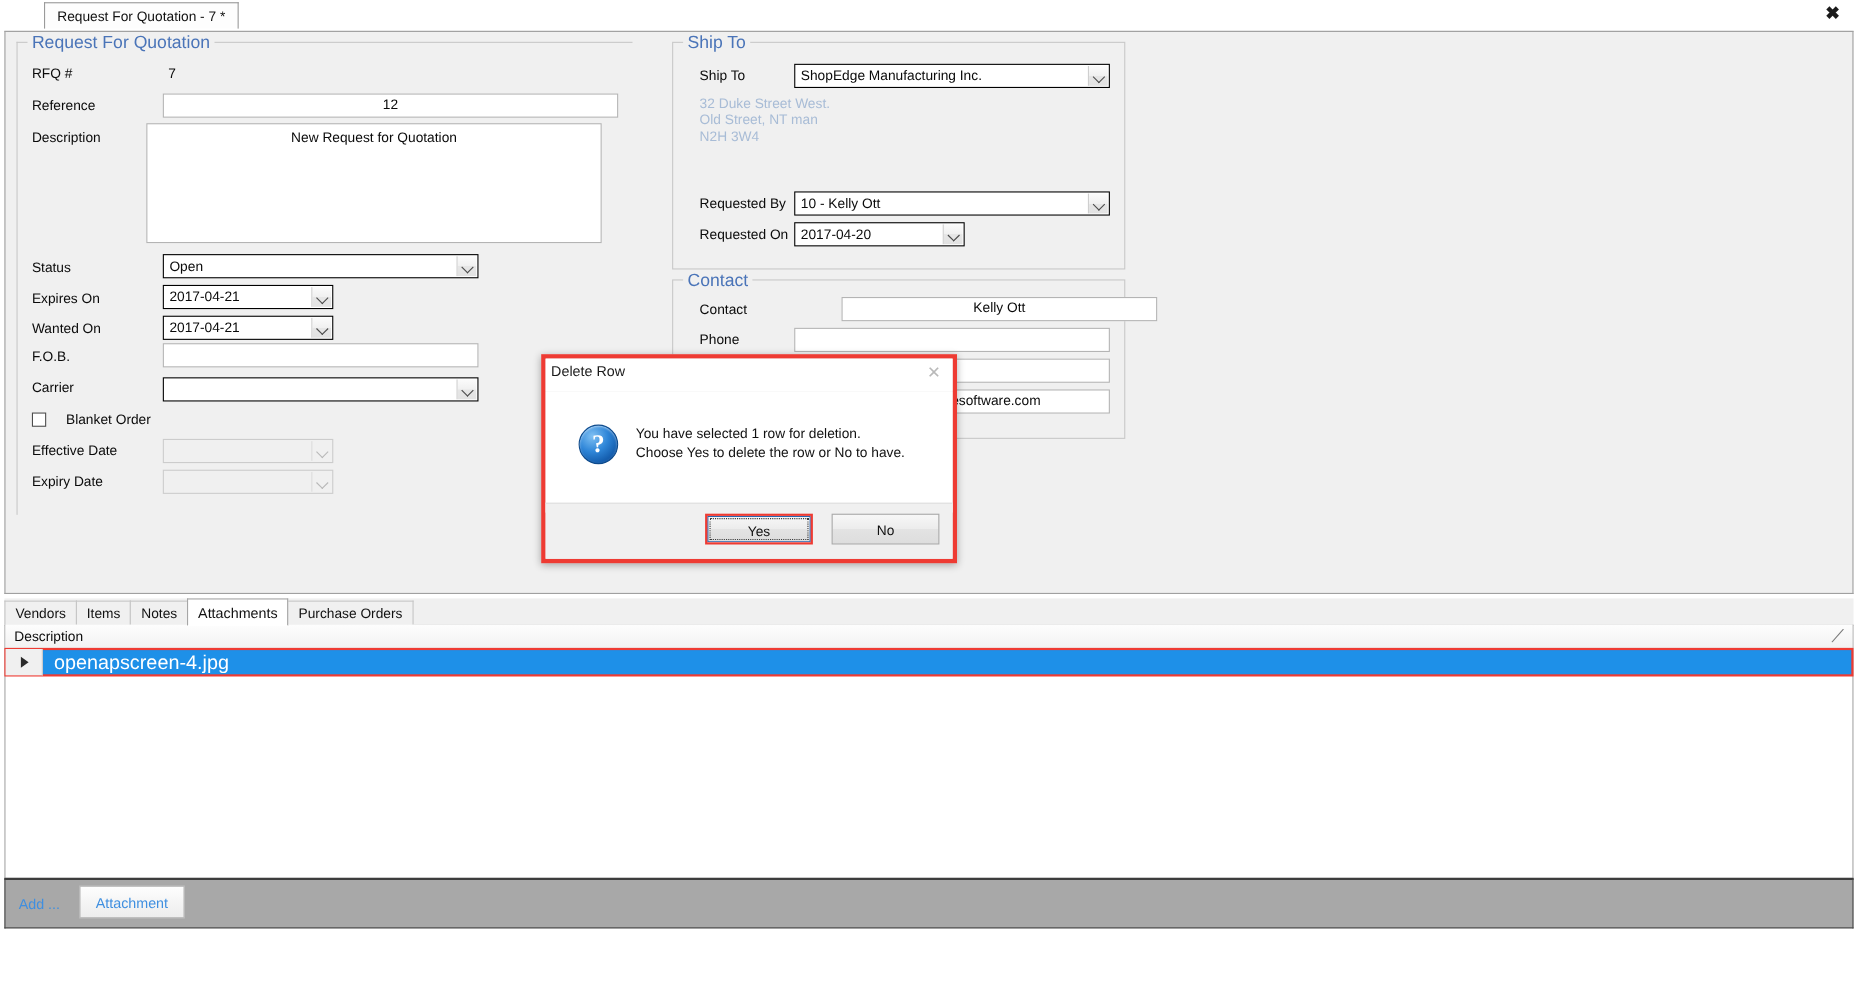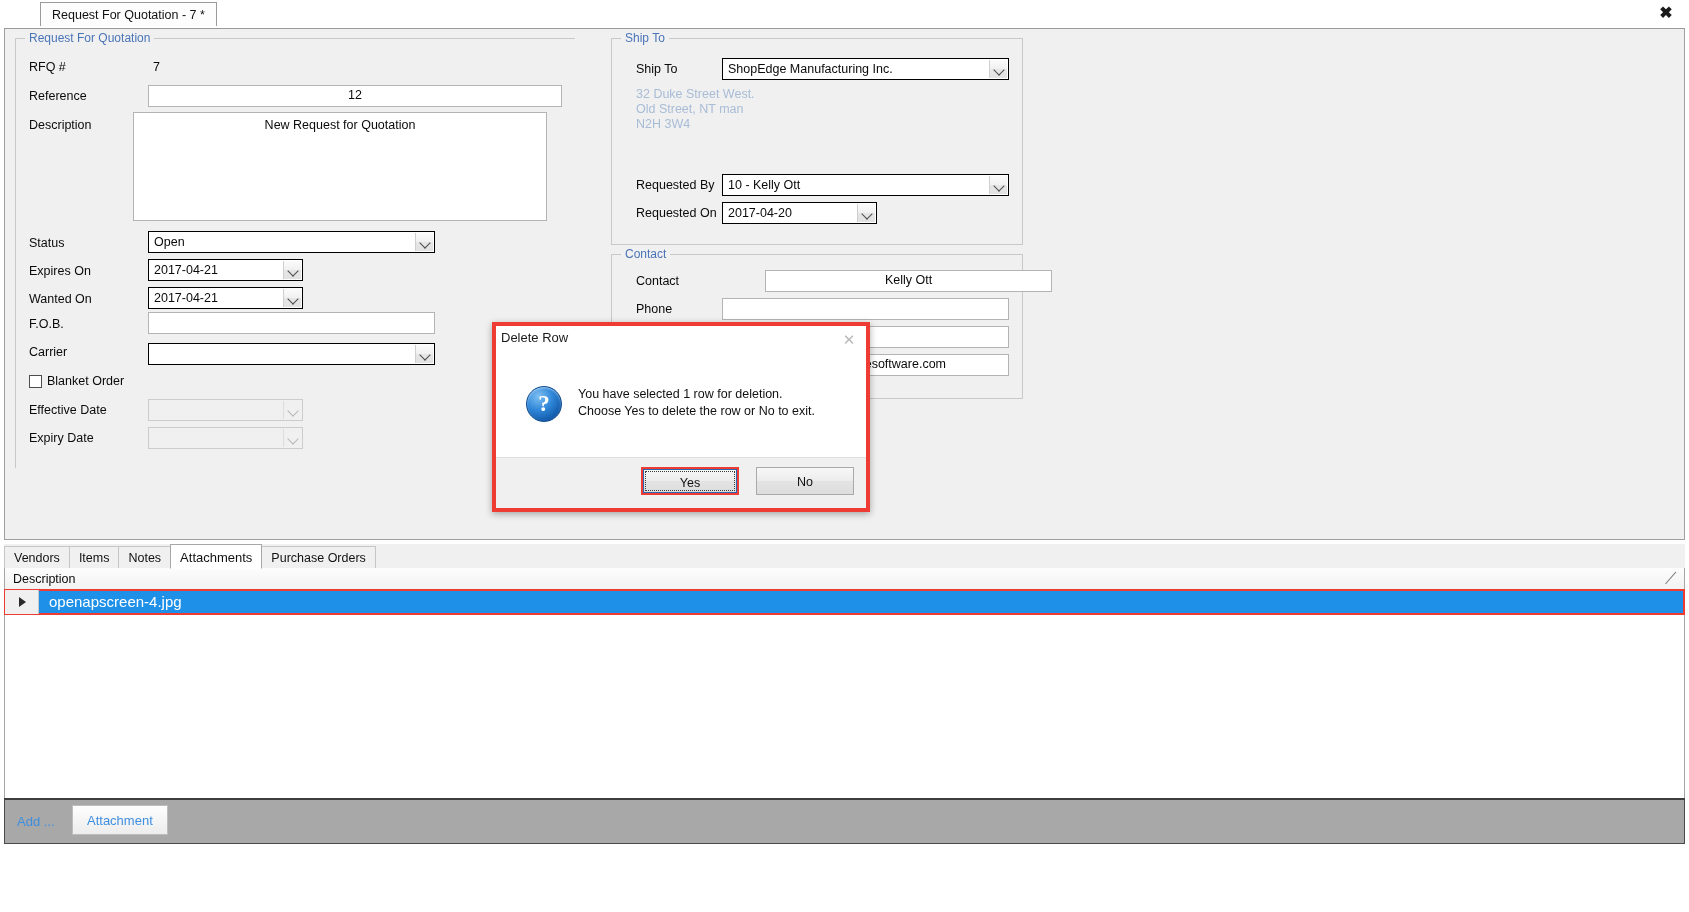--- a/index.html
+++ b/index.html
@@ -73,21 +73,21 @@
     position: absolute;
     border: 1px solid #c8c8c8;
     box-sizing: border-box;
   }
   .groupbox > .gb-title {
     position: absolute;
     top: -8px; left: 9px;
     background: #f0f0f0;
     padding: 0 4px;
     color: #4a74b8;
-    font-size: 12px;
+    font-size: 16px;
     white-space: nowrap;
   }
 
   
   #gb-rfq {
     left: 10px; top: 9px;
     width: 560px; height: 430px;
     border-right: none;
     border-bottom: none;
   }
@@ -188,21 +188,21 @@
   }
   .cb.disabled > .cb-btn::after {
     border-color: #b8b8b8;
   }
 
   
   .chk-wrap {
     position: absolute;
     display: flex;
     align-items: center;
-    gap: 5px;
+    gap: 18px;
   }
   .chk-box {
     width: 13px; height: 13px;
     background: #ffffff;
     border: 1px solid #4d4d4d;
     box-sizing: border-box;
   }
   .chk-label {
     font-size: 12.5px;
     color: #0a0a0a;
@@ -311,21 +311,21 @@
     margin-top: -5px;
     width: 0; height: 0;
     border-left: 7px solid #2a2a2a;
     border-top: 5px solid transparent;
     border-bottom: 5px solid transparent;
   }
   .row-cell {
     position: absolute;
     top: 0; height: 100%;
     line-height: 24px;
-    font-size: 15px;
+    font-size: 18px;
     color: #ffffff;
     padding-left: 10px;
     white-space: nowrap;
   }
 
   
   .footer-bar {
     position: absolute;
     left: 4px; top: 798px;
     width: 1681px; height: 46px;
@@ -606,21 +606,21 @@
 
   <div class="dlg">
     <div class="dlg-titlebar">
       <div class="dlg-title">Delete Row</div>
       <div class="dlg-close">✕</div>
     </div>
     <div class="dlg-body">
       <div class="dlg-icon"></div>
       <div class="dlg-msg">
         <div>You have selected 1 row for deletion.</div>
-        <div>Choose Yes to delete the row or No to exit.</div>
+        <div>Choose Yes to delete the row or No to have.</div>
       </div>
     </div>
     <div class="dlg-footer">
       <div class="dlg-btn" id="dlg-yes">
         <span class="focus-ring"></span>
         <span class="btn-text">Yes</span>
       </div>
       <div class="dlg-btn" id="dlg-no">
         <span class="btn-text">No</span>
       </div>

